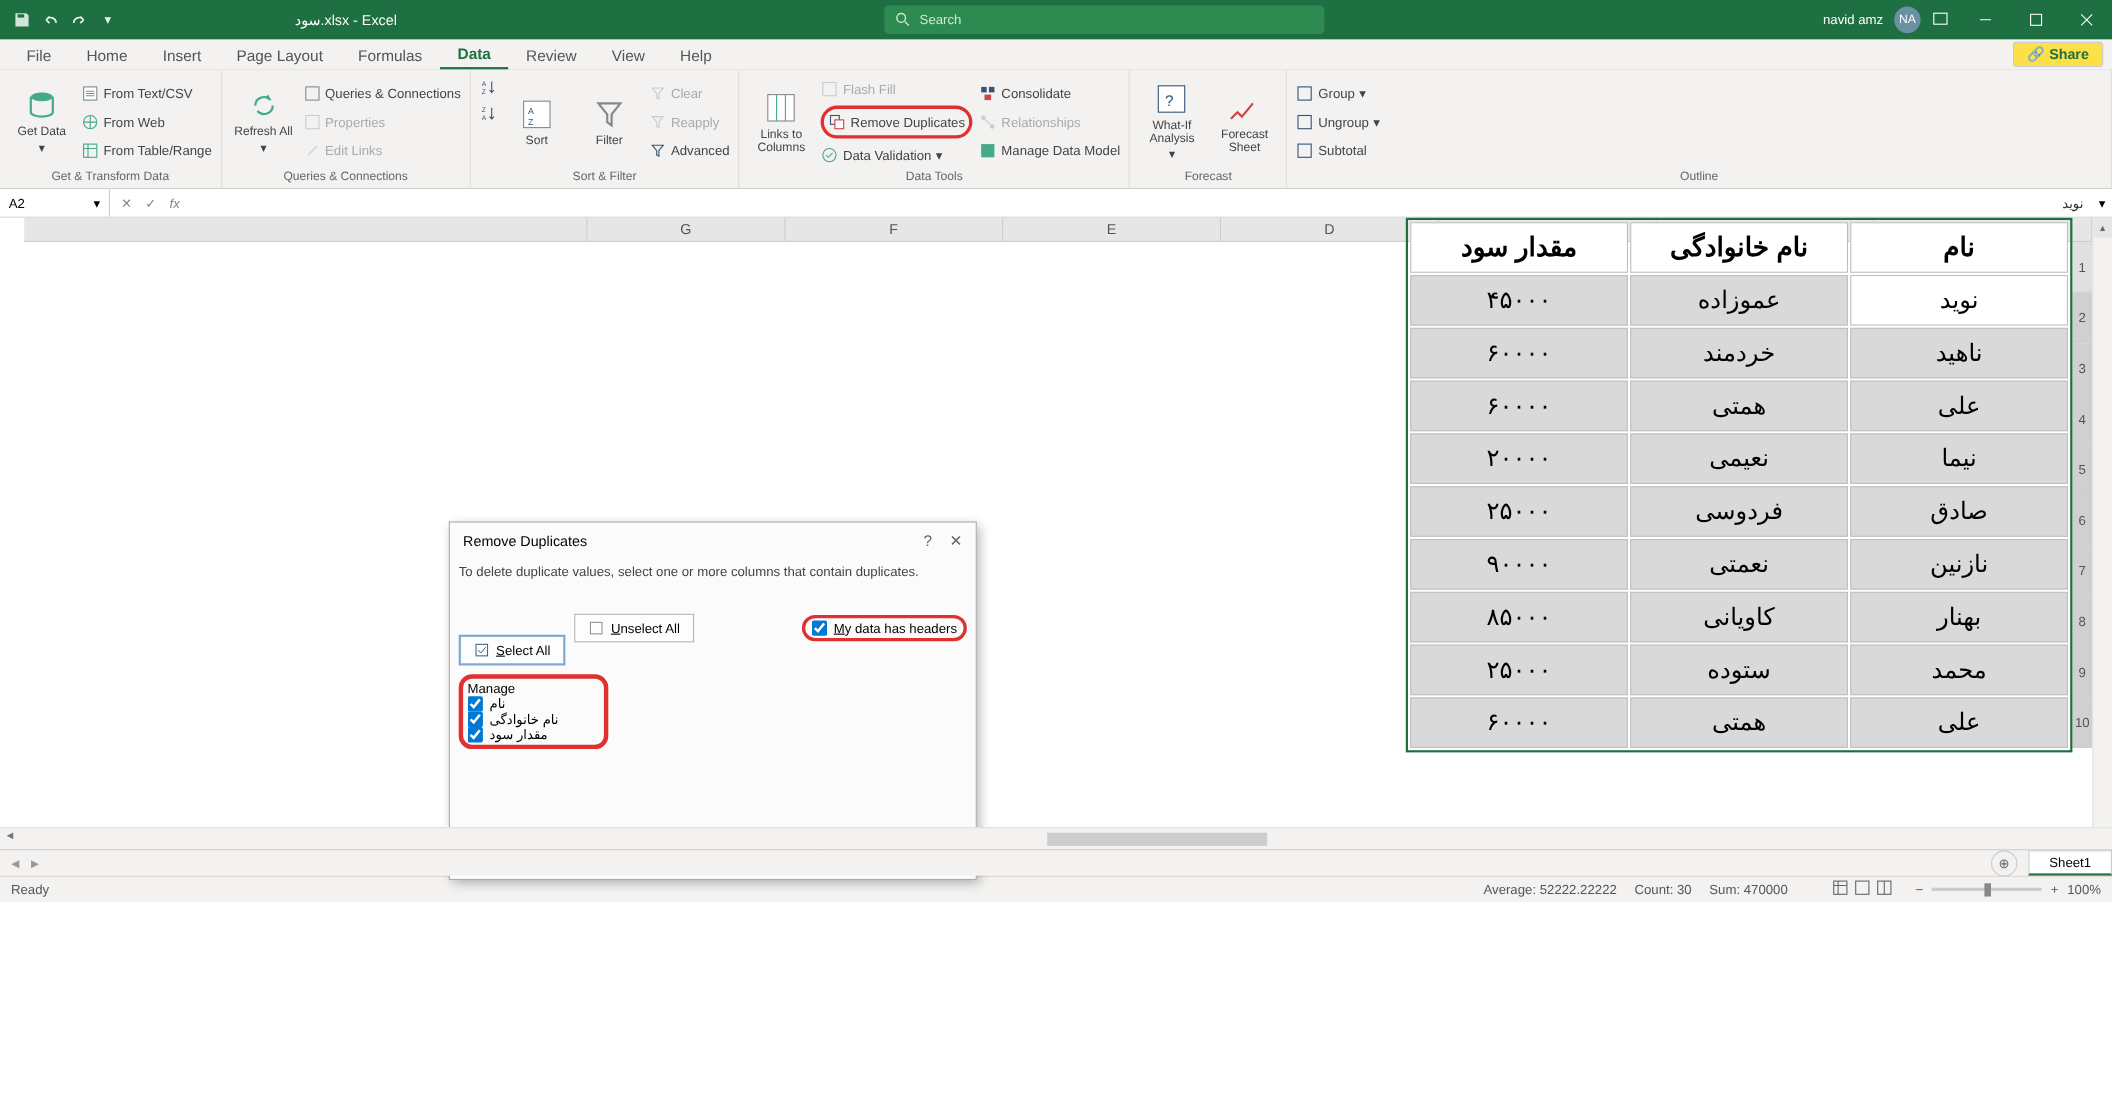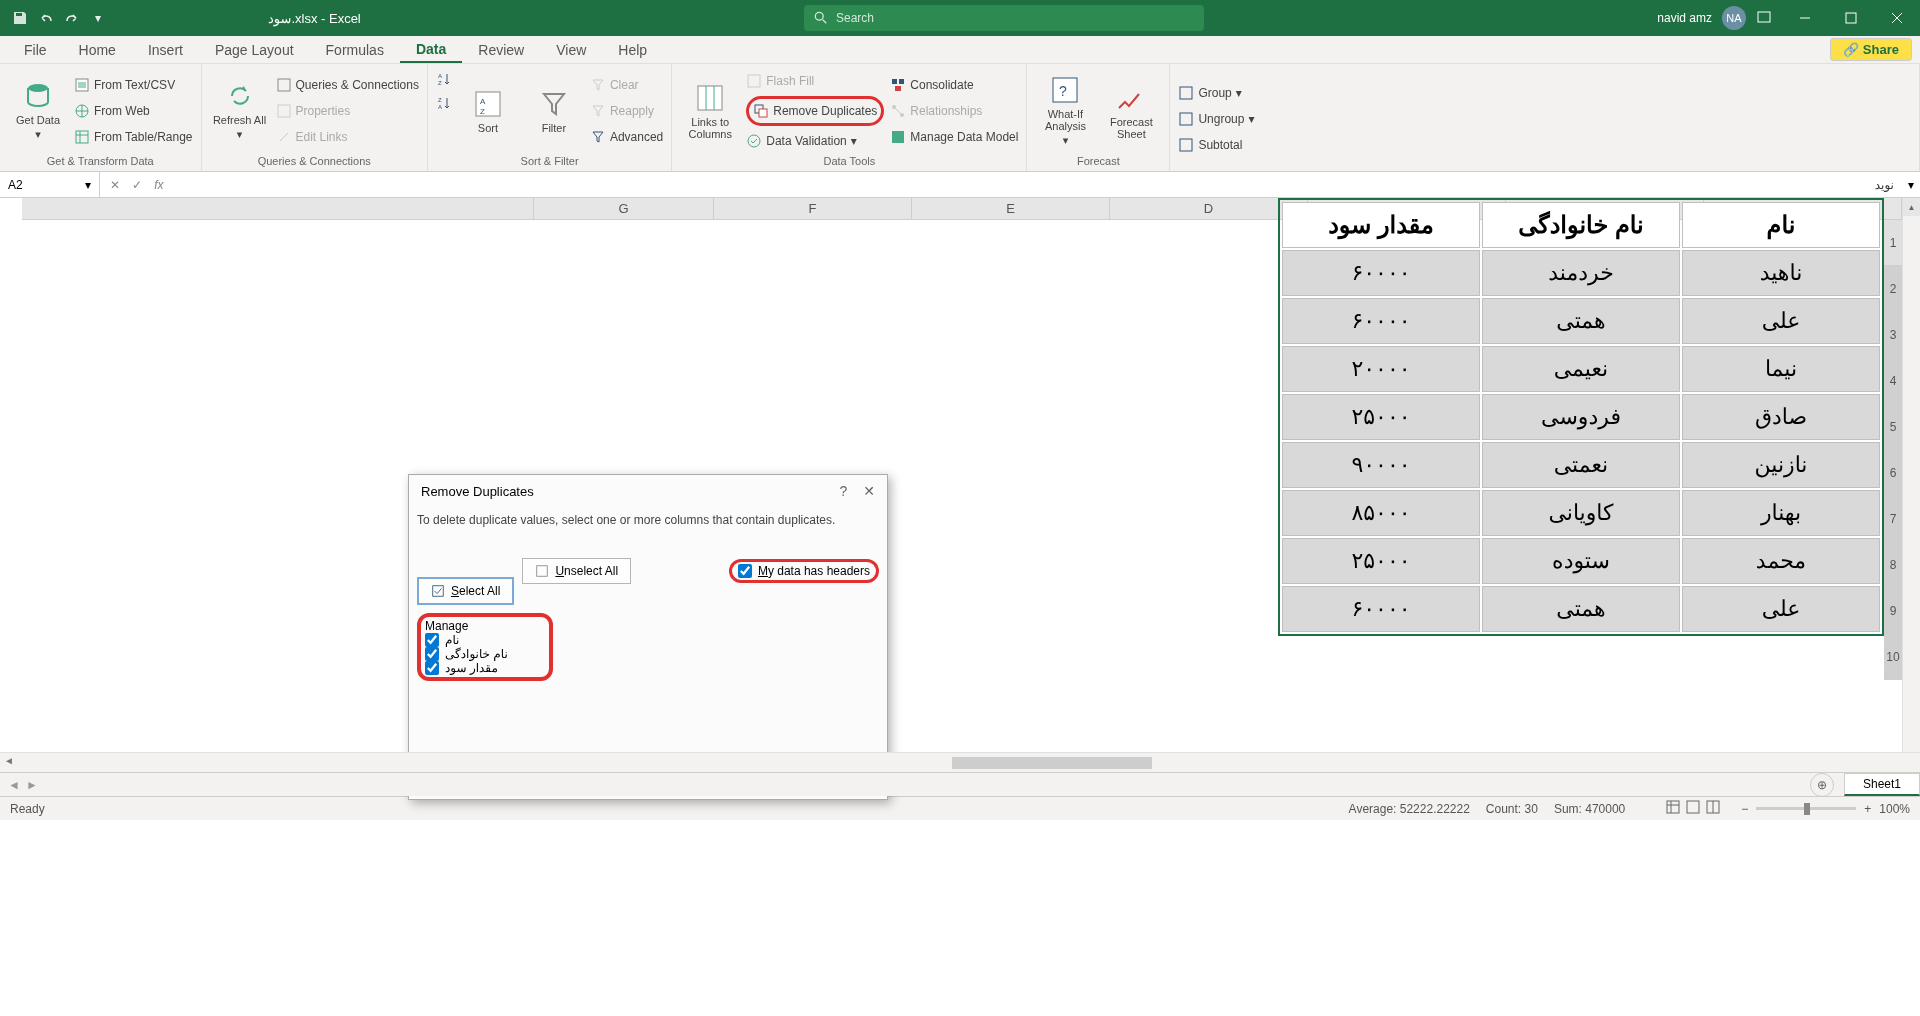--- a/index.html
+++ b/index.html
@@ -387,20 +387,21 @@
               <rect x="2" y="2" width="12" height="12" fill="none" stroke="#357"></rect>
             </svg><span>Ungroup</span> ▾</div>
         <div class="ribbon-btn-sm">
             <svg class="icon-sm" viewBox="0 0 16 16">
               <rect x="2" y="2" width="12" height="12" fill="none" stroke="#357"></rect>
             </svg>
             <span>Subtotal</span>
           </div>
       </div>
     </div>
+    <div class="group-label">Outline</div>
   </div>
 </div>
 
 <div class="formula-bar">
   <div class="name-box">
     <span>A2</span>
     <span>▾</span>
   </div>
   <div class="fx-area">
     <span>✕</span>
@@ -441,20 +442,25 @@
     <div class="scroll-btn">▲</div>
   </div>
 
   <table class="data-table" style="position:absolute; right:36px; top:0;">
     <tbody>
         <tr>
       <th style="width:198px;">مقدار سود</th>
       <th style="width:198px;">نام خانوادگی</th>
       <th style="width:198px;">نام</th>
     </tr>
+    <tr>
+          <td>۴۵۰۰۰</td>
+          <td>عموزاده</td>
+          <td class="active-cell">نوید</td>
+        </tr>
     <tr>
           <td>۶۰۰۰۰</td>
           <td>خردمند</td>
           <td>ناهید</td>
         </tr>
     <tr>
           <td>۶۰۰۰۰</td>
           <td>همتی</td>
           <td>علی</td>
         </tr>

